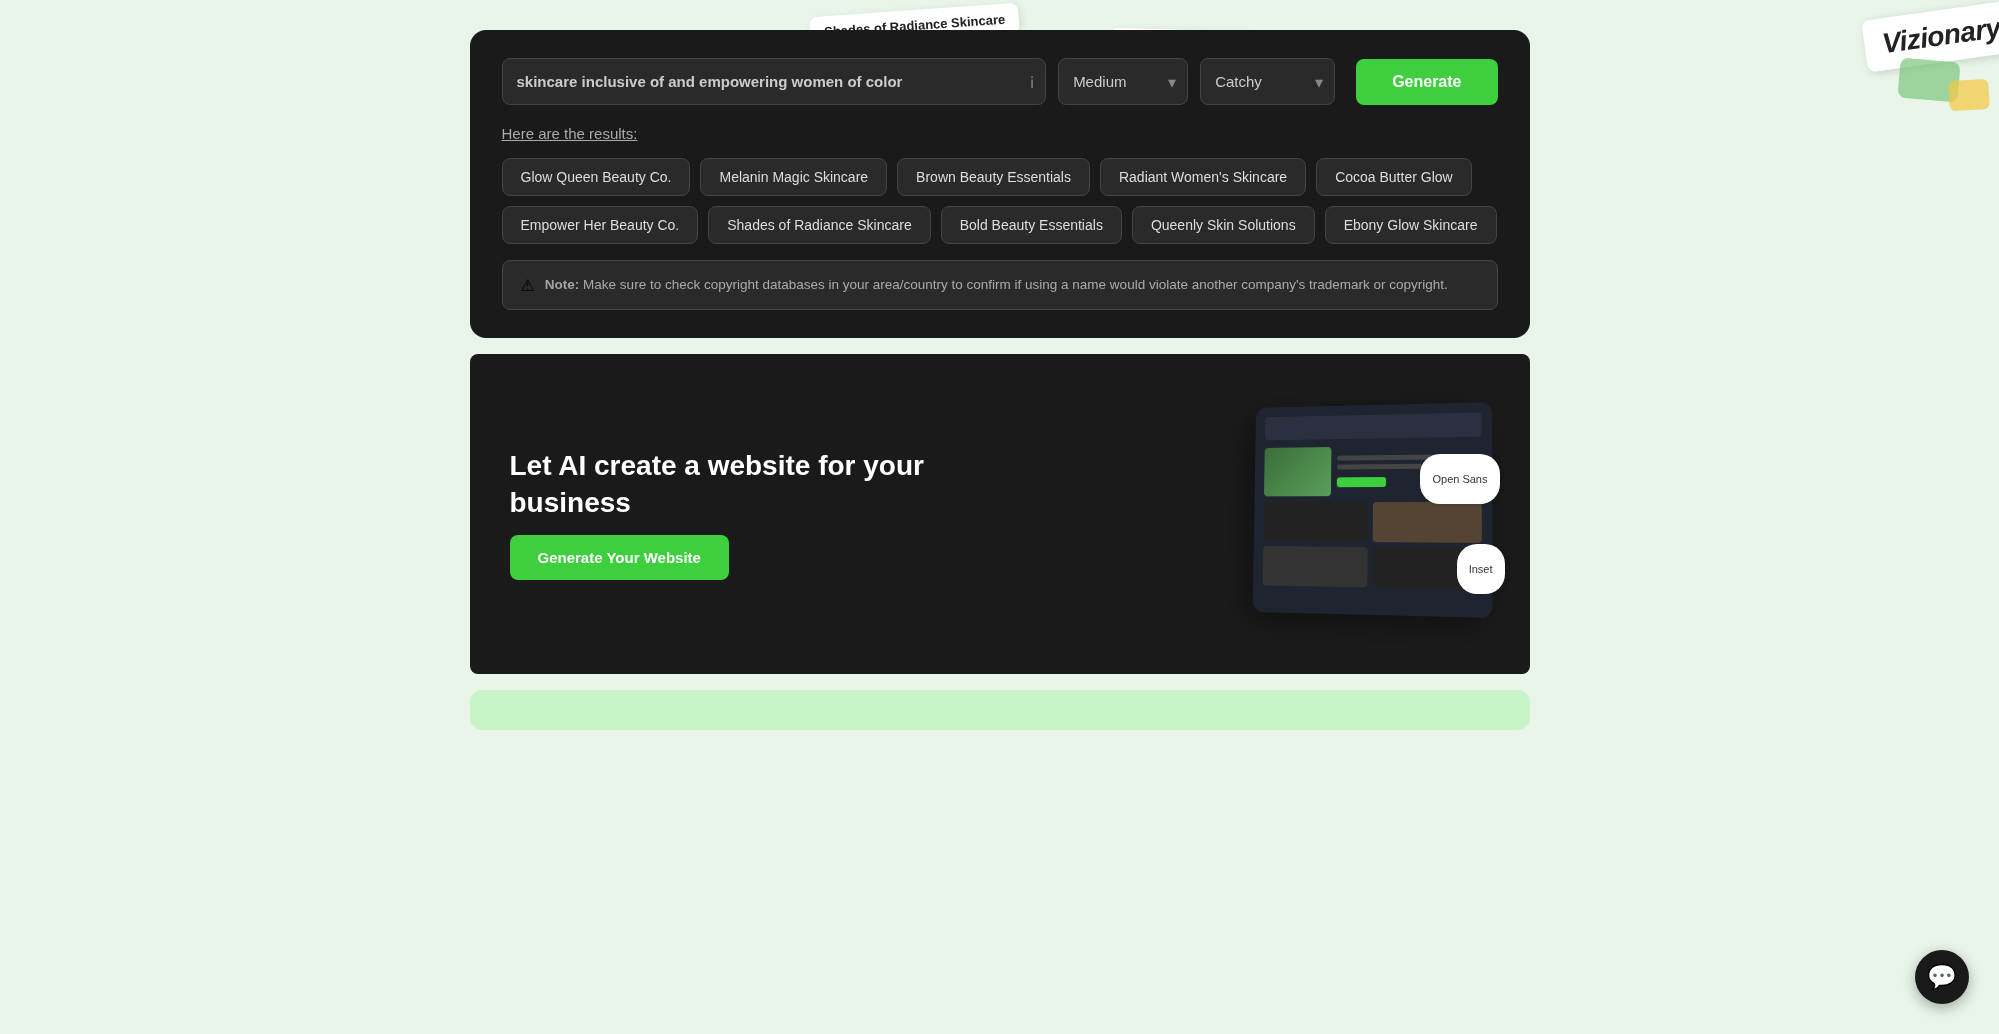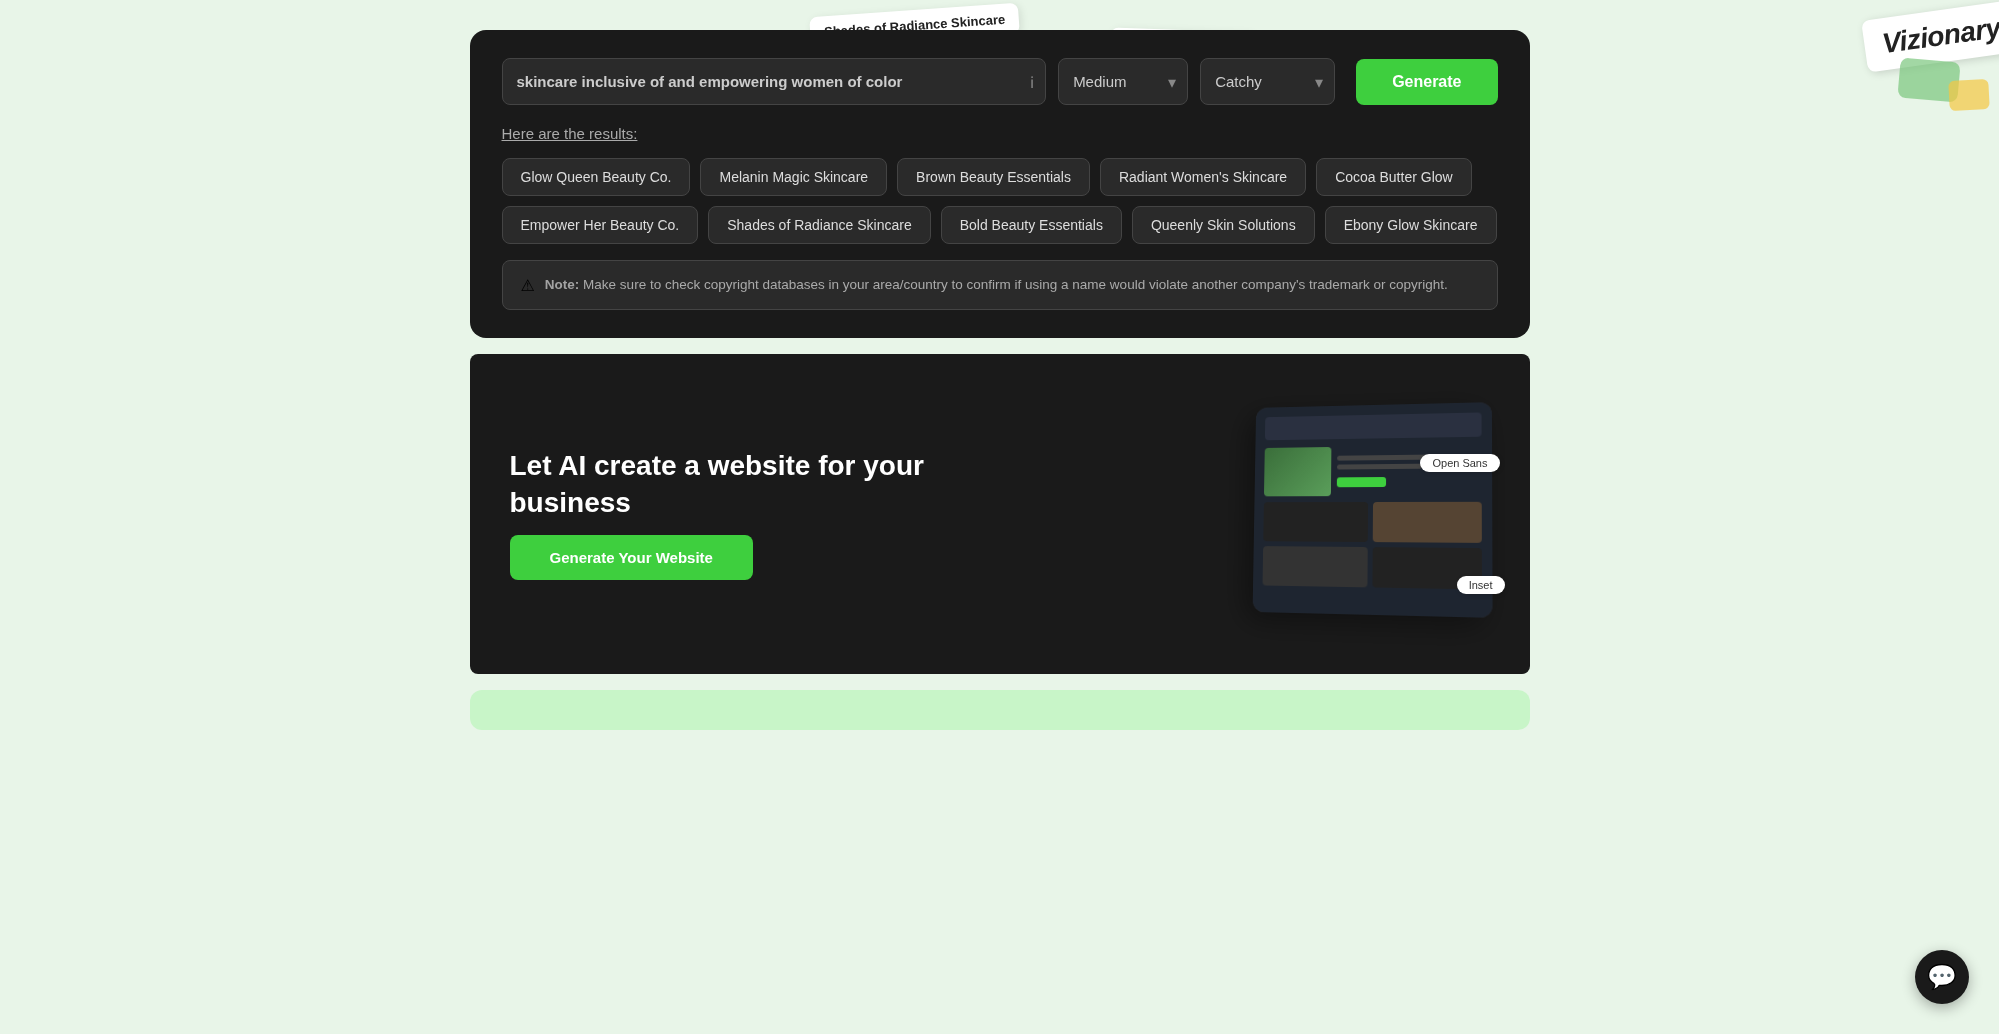--- a/index.html
+++ b/index.html
@@ -262,21 +262,21 @@
       font-size: 15px;
       line-height: 1.6;
       margin-bottom: 28px;
     }
 
     .generate-website-btn {
       background: #3ecf3e;
       color: white;
       border: none;
       border-radius: 8px;
-      padding: 14px 40px;
+      padding: 14px 28px;
       font-size: 15px;
       font-weight: 600;
       cursor: pointer;
     }
 
     
     .promo-visual {
       width: 280px;
       height: 240px;
       position: relative;
@@ -364,21 +364,21 @@
     }
 
     .device-grid-item.dark { background: #222; }
     .device-grid-item.face { background: #554433; }
 
     
     .callout {
       position: absolute;
       background: white;
       border-radius: 20px;
-      padding: 3px 12px;
+      padding: 19px 12px;
       font-size: 11px;
       color: #333;
       font-weight: 500;
       white-space: nowrap;
       box-shadow: 1px 1px 4px rgba(0,0,0,0.15);
     }
 
     
     .chat-bubble {
       position: fixed;

